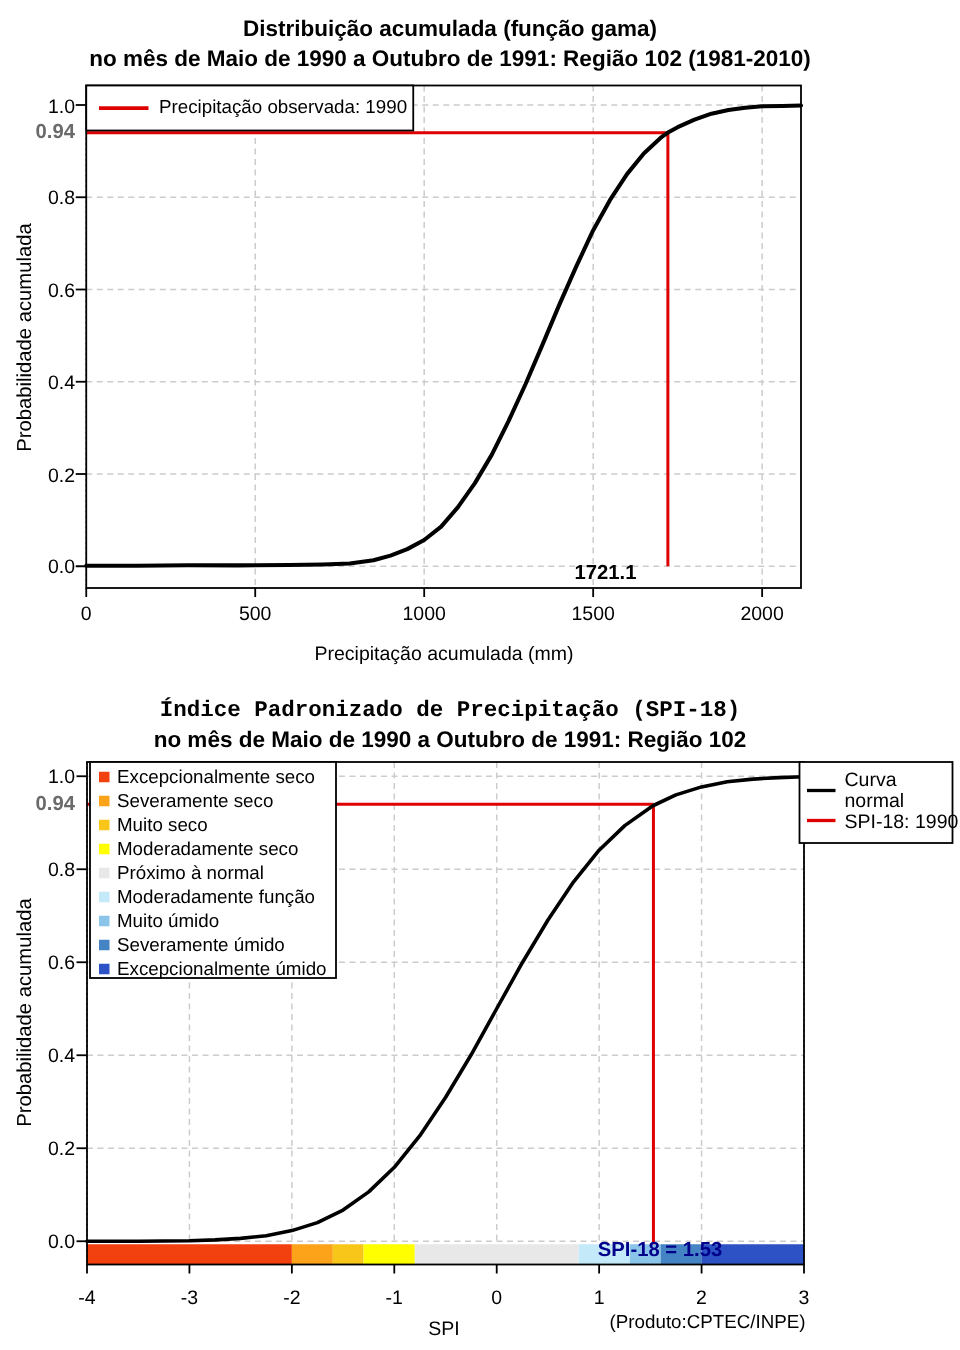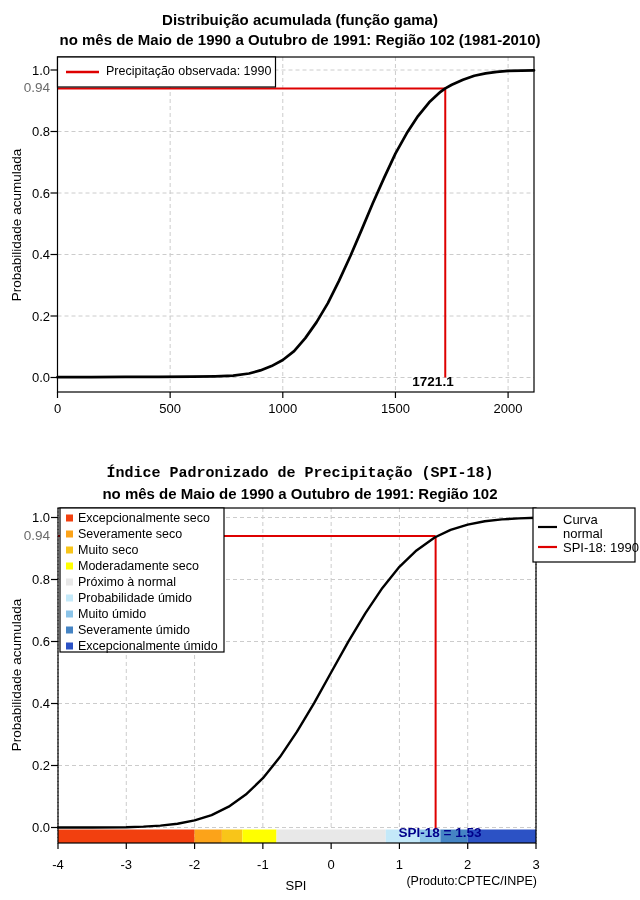--- a/index.html
+++ b/index.html
@@ -13,24 +13,24 @@
   #chart1 .t1{top:11px;}
   #chart1 .t2{top:31px;}
   #chart2 .t1{top:10px;font-family:Liberation Mono, monospace;}
   #chart2 .t2{top:30px;}
   .xlab{position:absolute;left:57px;width:478px;text-align:center;font-size:13px;}
   #chart1 .xlab{top:428px;}
   #chart2 .xlab{top:423px;}
   .ylab{position:absolute;left:16px;font-size:13.5px;white-space:nowrap;transform:translate(-50%,-50%) rotate(-90deg);}
   #chart1 .ylab{top:225px;}
   #chart2 .ylab{top:220px;}
-  .y94{position:absolute;left:0;width:50px;text-align:right;font-weight:normal;font-size:13.5px;color:#6b6b6b;}
+  .y94{position:absolute;left:0;width:50px;text-align:right;font-weight:bold;font-size:13.5px;color:#6b6b6b;}
   #chart1 .y94{top:80px;}
   #chart2 .y94{top:73px;}
-  .xann{position:absolute;left:383px;width:100px;text-align:center;font-weight:bold;font-size:13.5px;top:374px;}
+  .xann{position:absolute;left:383px;width:100px;text-align:left;font-weight:bold;font-size:13.5px;top:374px;}
   .barlabel{position:absolute;left:365px;width:150px;text-align:center;font-weight:bold;font-size:13.5px;color:#00008B;top:370px;white-space:nowrap;}
   .credit{position:absolute;left:57px;width:480px;text-align:right;font-size:12.5px;top:419px;}
   .lt1{position:absolute;left:106px;top:64px;font-size:12.5px;white-space:nowrap;}
   .ll-line{position:absolute;left:563px;font-size:13px;white-space:nowrap;}
   .ll-1{top:57px;} .ll-2{top:71px;} .ll-3{top:85px;}
   .tick{position:absolute;font-size:13px;white-space:nowrap;}
   .tick.xt{width:50px;text-align:center;}
   .tick.yt{left:0;width:50px;text-align:right;}
   .cls-label{position:absolute;left:78px;font-size:12.5px;white-space:nowrap;}
 </style>
@@ -66,20 +66,21 @@
         <line x1="50.5" y1="254.5" x2="57.5" y2="254.5" stroke="#000" stroke-width="1.2"></line>
         <line x1="50.5" y1="193" x2="57.5" y2="193" stroke="#000" stroke-width="1.2"></line>
         <line x1="50.5" y1="131.5" x2="57.5" y2="131.5" stroke="#000" stroke-width="1.2"></line>
         <line x1="50.5" y1="70" x2="57.5" y2="70" stroke="#000" stroke-width="1.2"></line>
         <rect x="57.5" y="57" width="218" height="30" fill="#ffffff" stroke="#000" stroke-width="1.2"></rect>
         <line x1="66" y1="72" x2="99" y2="72" stroke="#DE0000" stroke-width="2.5"></line>
       </svg>
     <div class="title t1">Distribuição acumulada (função gama)</div>
     <div class="title t2">no mês de Maio de 1990 a Outubro de 1991: Região 102 (1981-2010)</div>
     <div class="ylab">Probabilidade acumulada</div>
+    <div class="xlab">Precipitação acumulada (mm)</div>
     <div class="y94">0.94</div>
     <div class="xann">1721.1</div>
     <div class="lt1">Precipitação observada: 1990</div>
   <div class="tick xt" style="left: 32.5px; top: 401px;">0</div>
       <div class="tick xt" style="left: 145.148px; top: 401px;">500</div>
       <div class="tick xt" style="left: 257.796px; top: 401px;">1000</div>
       <div class="tick xt" style="left: 370.443px; top: 401px;">1500</div>
       <div class="tick xt" style="left: 483.091px; top: 401px;">2000</div>
       <div class="tick yt" style="top: 370px;">0.0</div>
       <div class="tick yt" style="top: 308.5px;">0.2</div>
@@ -168,19 +169,19 @@
       <div class="tick yt" style="top: 303px;">0.2</div>
       <div class="tick yt" style="top: 241px;">0.4</div>
       <div class="tick yt" style="top: 179px;">0.6</div>
       <div class="tick yt" style="top: 117px;">0.8</div>
       <div class="tick yt" style="top: 55px;">1.0</div>
       <div class="cls-label" style="top: 55.5px;">Excepcionalmente seco</div>
       <div class="cls-label" style="top: 71.5px;">Severamente seco</div>
       <div class="cls-label" style="top: 87.5px;">Muito seco</div>
       <div class="cls-label" style="top: 103.5px;">Moderadamente seco</div>
       <div class="cls-label" style="top: 119.5px;">Próximo à normal</div>
-      <div class="cls-label" style="top: 135.5px;">Probabilidade úmido</div>
+      <div class="cls-label" style="top: 135.5px;">Moderadamente função</div>
       <div class="cls-label" style="top: 151.5px;">Muito úmido</div>
       <div class="cls-label" style="top: 167.5px;">Severamente úmido</div>
       <div class="cls-label" style="top: 183.5px;">Excepcionalmente úmido</div>
     </section>
 
 </div>
 
 </body></html>

